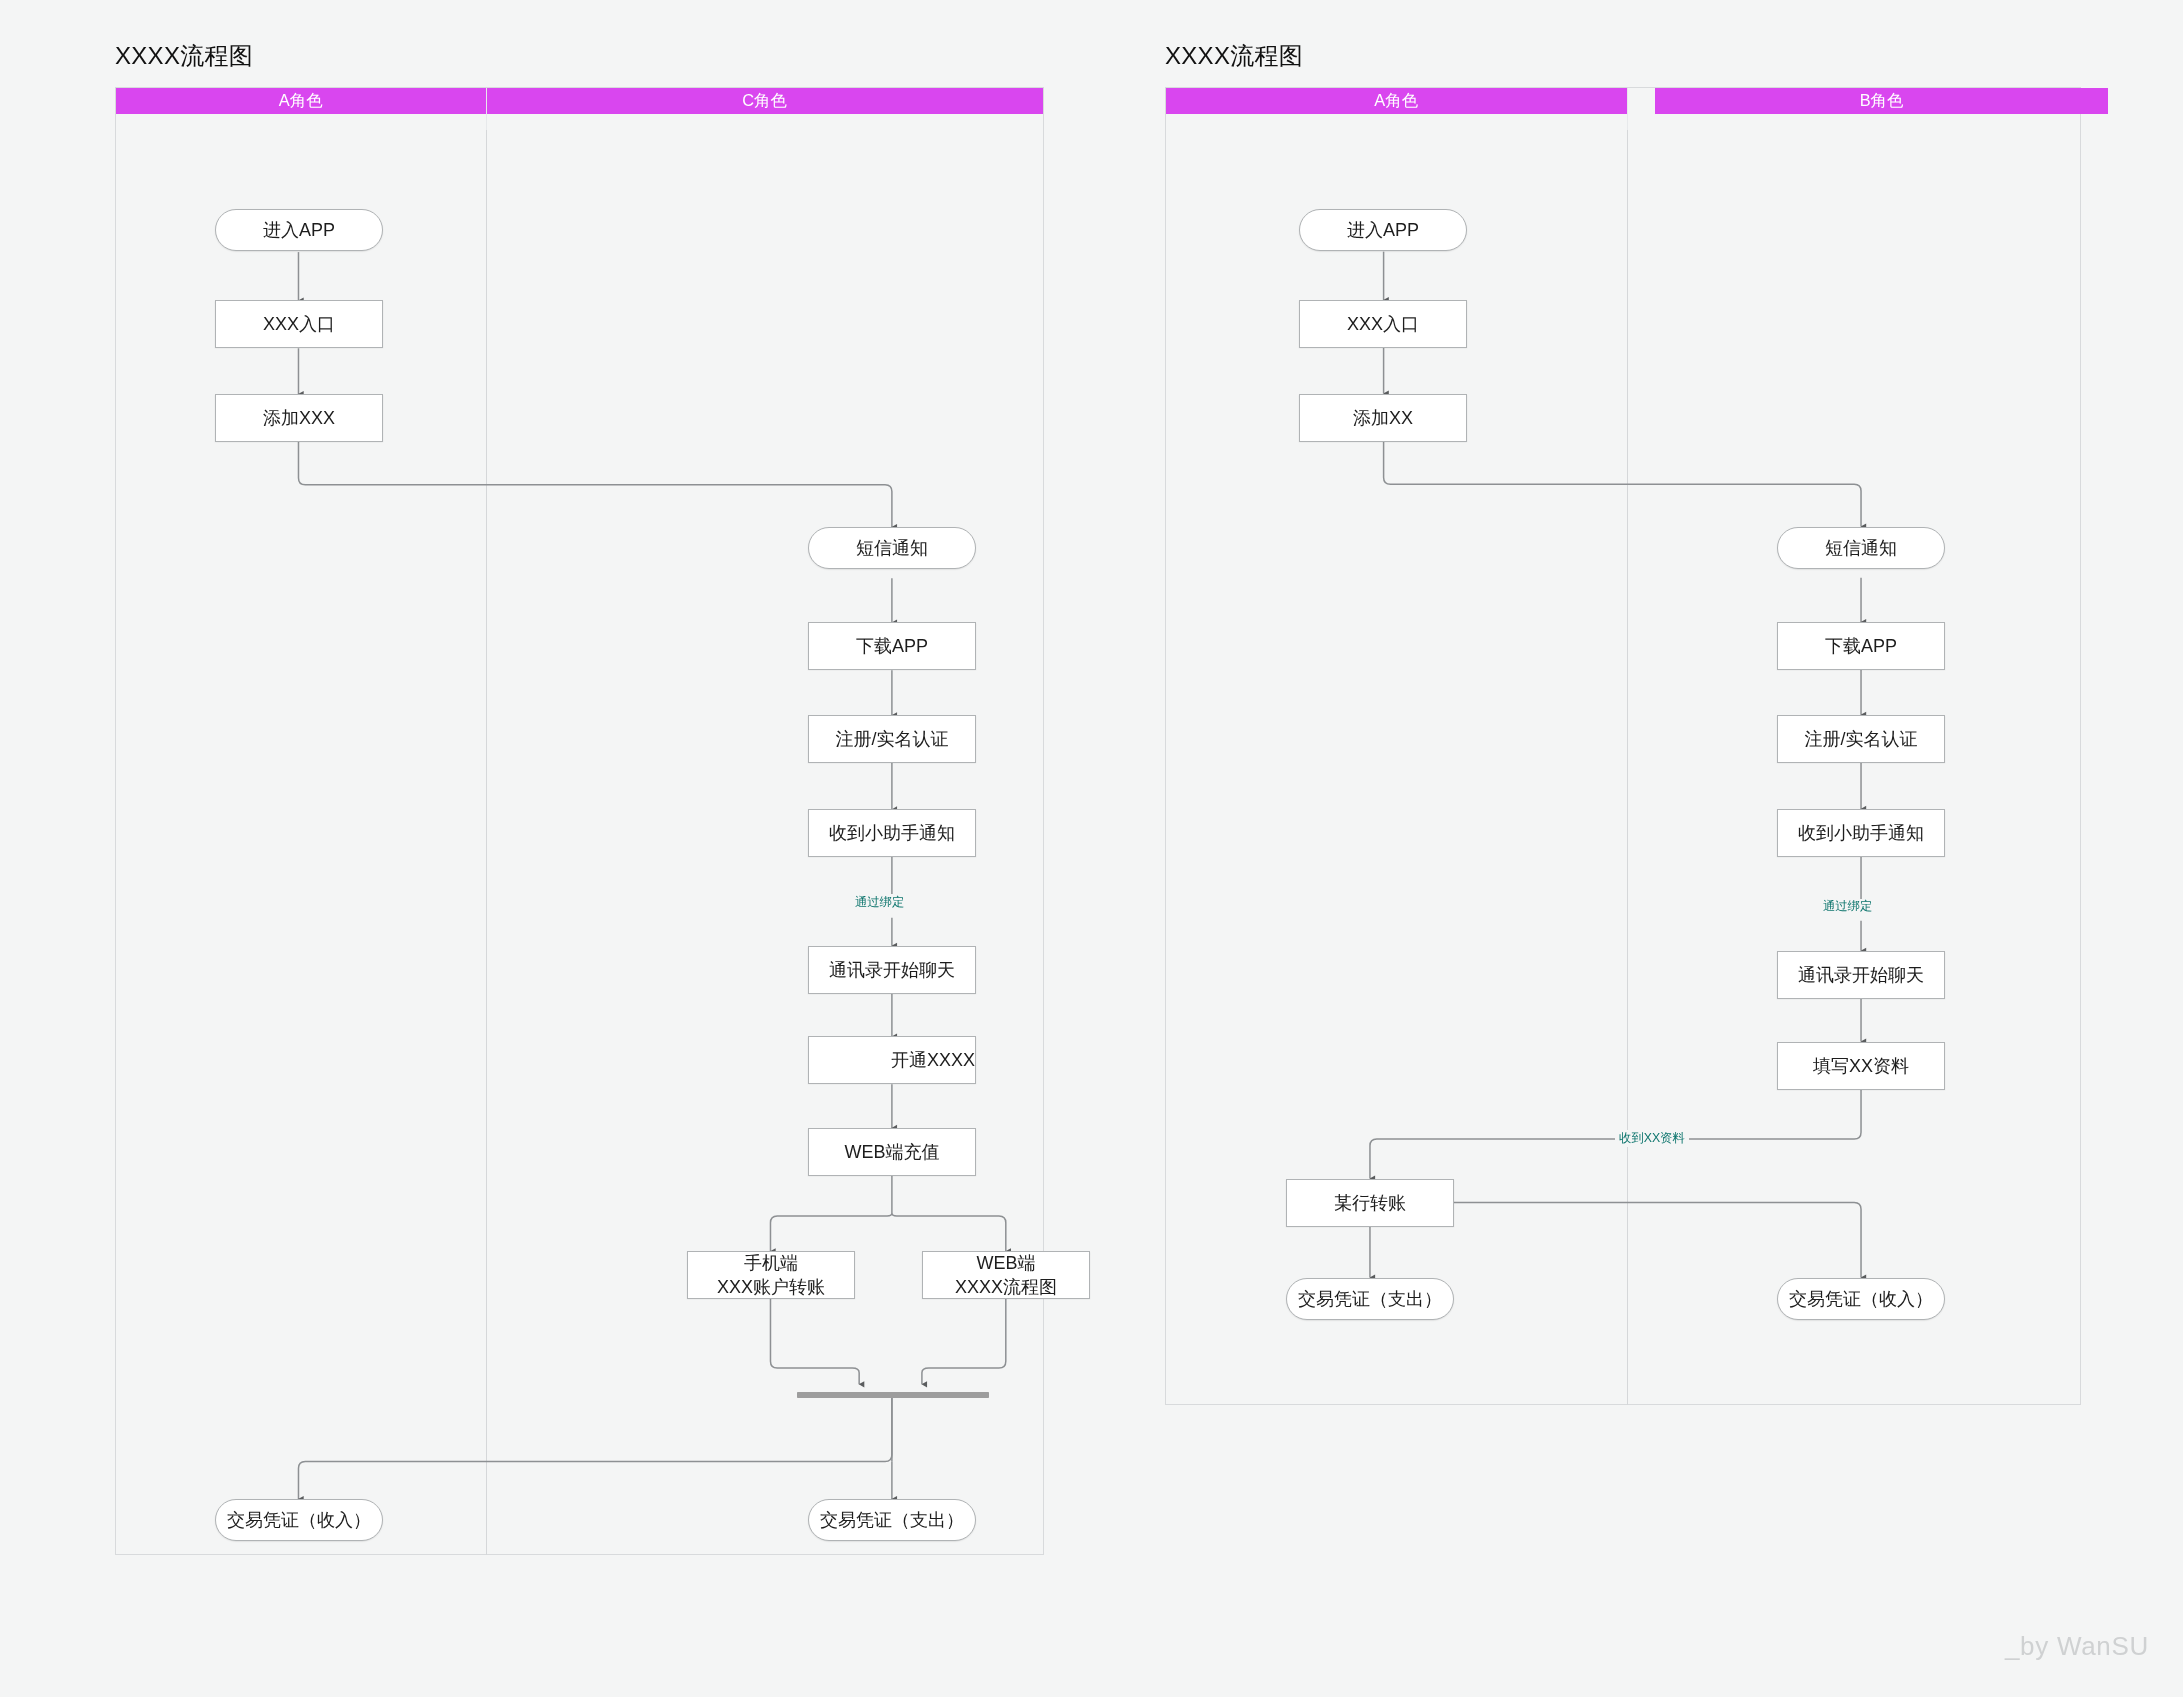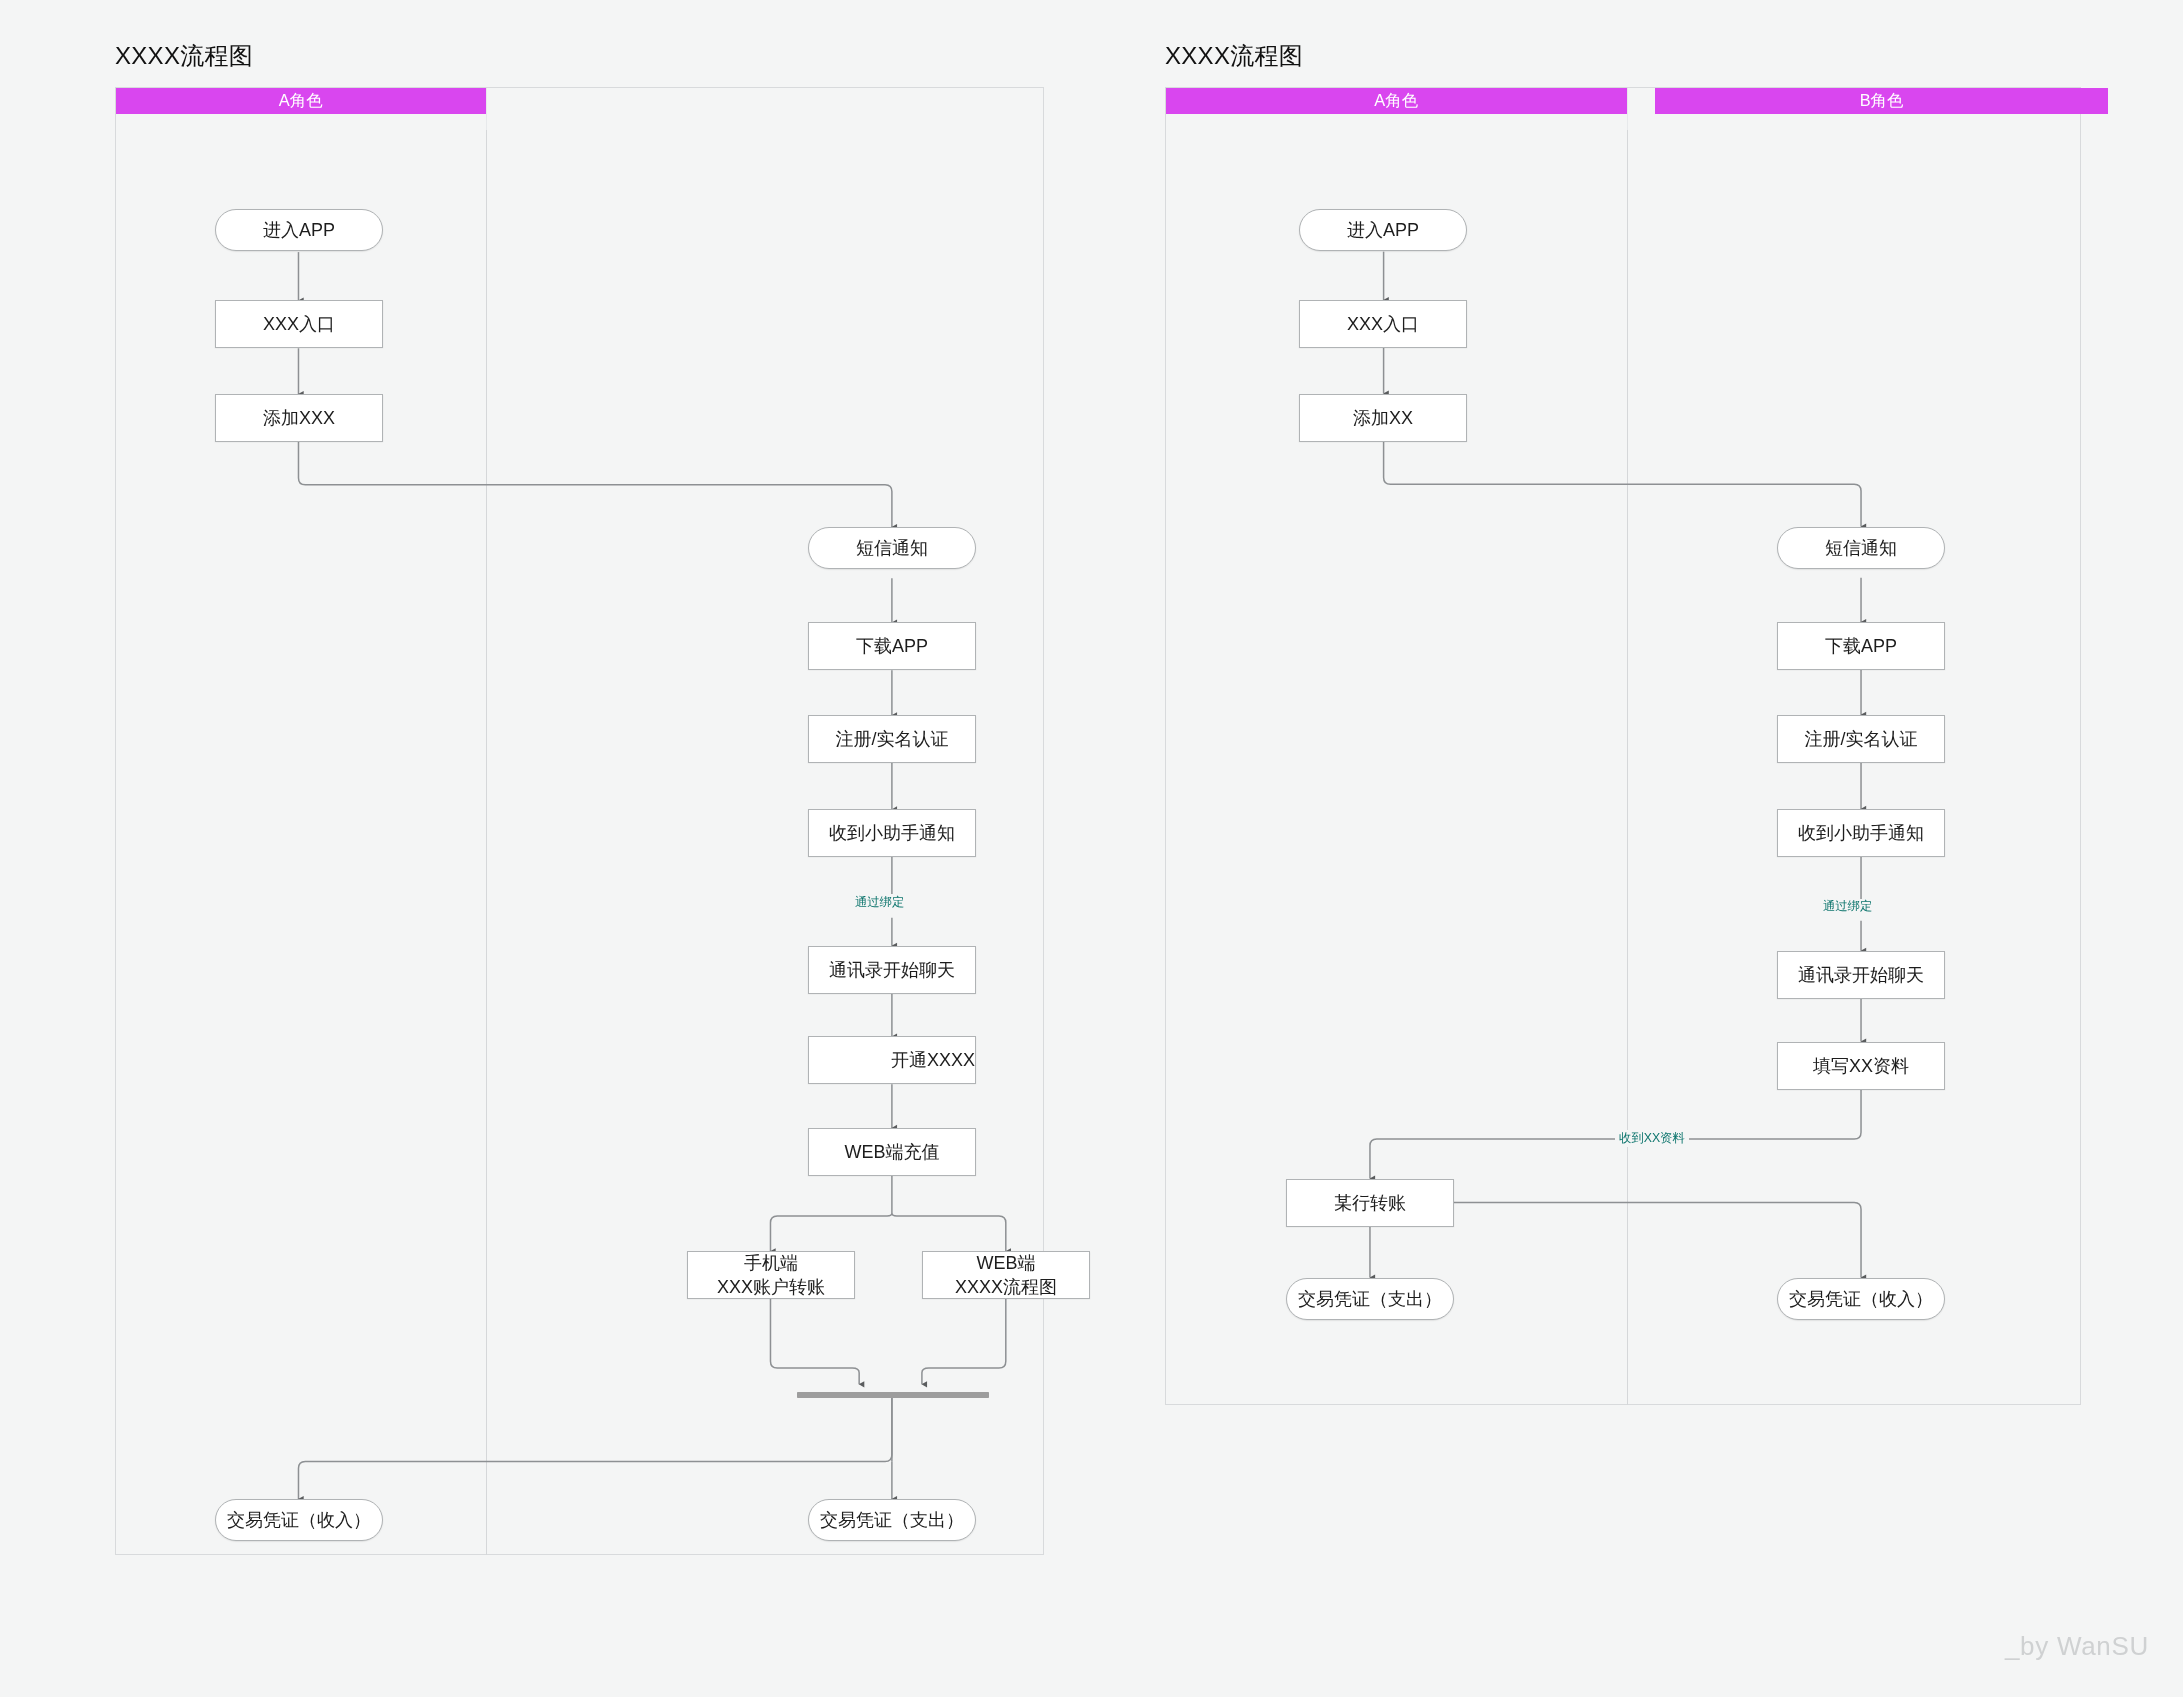--- a/index.html
+++ b/index.html
@@ -96,20 +96,23 @@
 
   <div class="chart-title" style="top:40px;left:0;">XXXX流程图</div>
 
   <div class="lane-panel" style="left:0;top:87px;width:929px;height:1468px;"></div>
 
   <div class="lane-divider" style="left:371px;top:88px;height:1467px;"></div>
 
   <div class="lane-header" style="left:0.7px;top:88px;width:370px;">
     <span>A角色</span>
   </div>
+  <div class="lane-header" style="left:371px;top:88px;width:557px;">
+    <span>C角色</span>
+  </div>
   <div class="hdr-divider" style="left:371px;top:88px;"></div>
 
   <svg class="links" width="929" height="1556" viewBox="0 0 1362 2280">
     <defs>
       <marker id="ahL" markerWidth="11" markerHeight="11" refX="5.5" refY="8.6" orient="auto" markerUnits="userSpaceOnUse">
         <path d="M1,1 L10,1 L5.5,9.2 Z" fill="#5a5c5e"></path>
       </marker>
     </defs>
     <g fill="none" stroke="#8d9093" stroke-width="2.2" stroke-linejoin="round">
 

